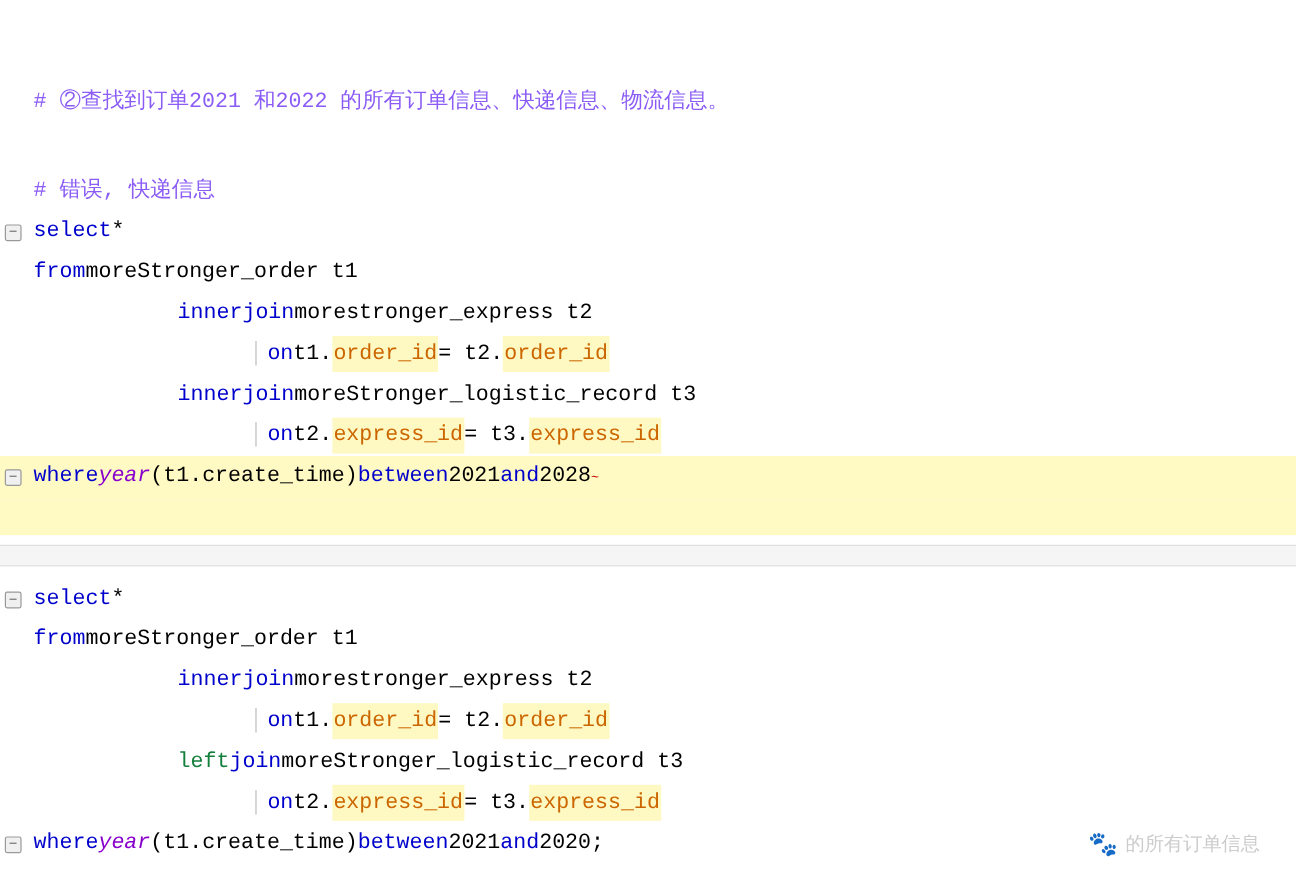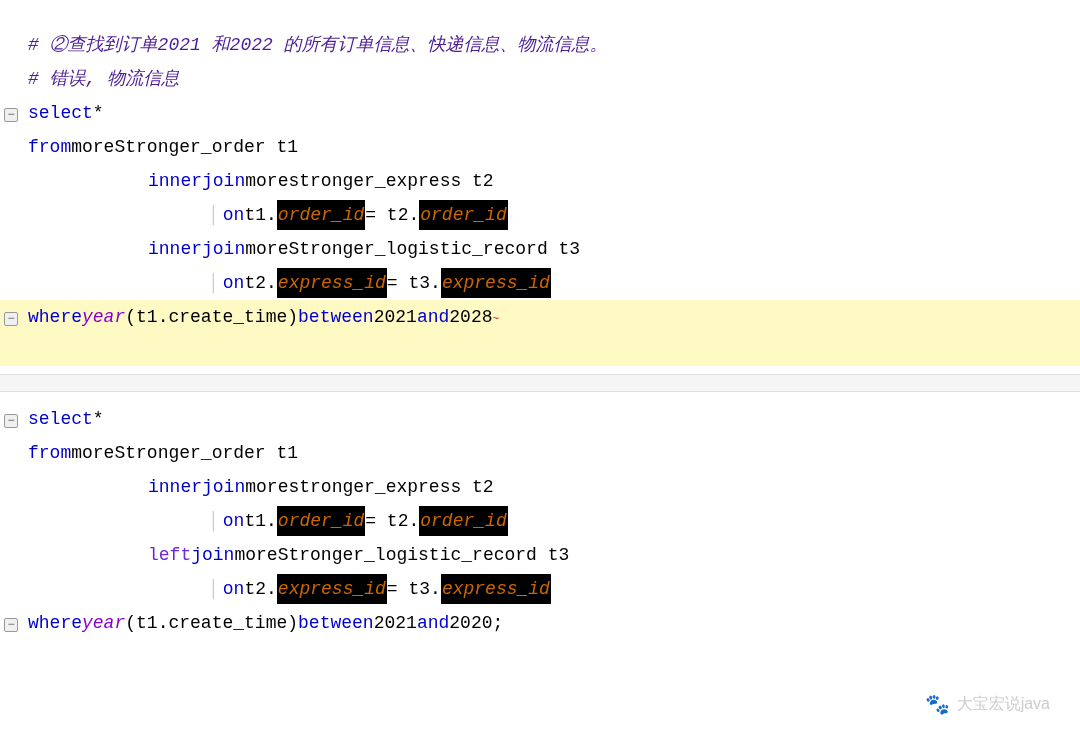--- a/index.html
+++ b/index.html
@@ -61,28 +61,27 @@
     }
 
     .code-content {
       flex: 1;
       display: flex;
       flex-wrap: wrap;
       align-items: baseline;
     }
 
     .comment {
-      color: #4c1d95;
-      font-style: italic;
+      color: #8b5cf6;
+      margin-top: 40px;
     }
     .field {
-      background: #000000;
+      background: #fef9c3;
       color: #cc6600;
       padding: 0 1px;
-      font-style: italic;
     }
     .plain { color: #000000; }
 
     .separator {
       height: 18px;
       background: #f5f5f5;
       border-top: 1px solid #e0e0e0;
       border-bottom: 1px solid #e0e0e0;
     }
 
@@ -121,21 +120,21 @@
     <div class="line">
       <div class="gutter"></div>
       <div class="code-content">
         <span class="comment"># ②查找到订单2021 和2022 的所有订单信息、快递信息、物流信息。</span>
       </div>
     </div>
 
     <div class="line">
       <div class="gutter"></div>
       <div class="code-content">
-        <span class="comment"># 错误, 物流信息</span>
+        <span class="comment"># 错误, 快递信息</span>
       </div>
     </div>
 
     <div class="line">
       <div class="gutter">
         <div class="fold-icon">−</div>
       </div>
       <div class="code-content">
         <span style="color:#0000cc">select</span>
         <span class="plain"> *</span>
@@ -264,21 +263,21 @@
         <span class="field">order_id</span>
         <span class="plain"> = t2.</span>
         <span class="field">order_id</span>
       </div>
     </div>
 
     <div class="line">
       <div class="gutter"></div>
       <div class="code-content">
         <span style="padding-left:120px; display:inline-block"></span>
-        <span style="color:#6d28d9">left</span>
+        <span style="color:#15803d">left</span>
         <span class="plain"> </span>
         <span style="color:#0000cc">join</span>
         <span class="plain">  moreStronger_logistic_record t3</span>
       </div>
     </div>
 
     <div class="line">
       <div class="gutter"></div>
       <div class="code-content">
         <span style="padding-left:180px; display:inline-block"></span>
@@ -303,15 +302,15 @@
         <span style="color:#0000cc">between</span>
         <span class="plain"> 2021 </span>
         <span style="color:#0000cc">and</span>
         <span class="plain"> 2020;</span>
       </div>
     </div>
   </div>
 
   <div class="watermark">
     <span class="watermark-icon">🐾</span>
-    <span>大宝宏说java</span>
+    <span>的所有订单信息</span>
   </div>
 </div>
 
 </body></html>

